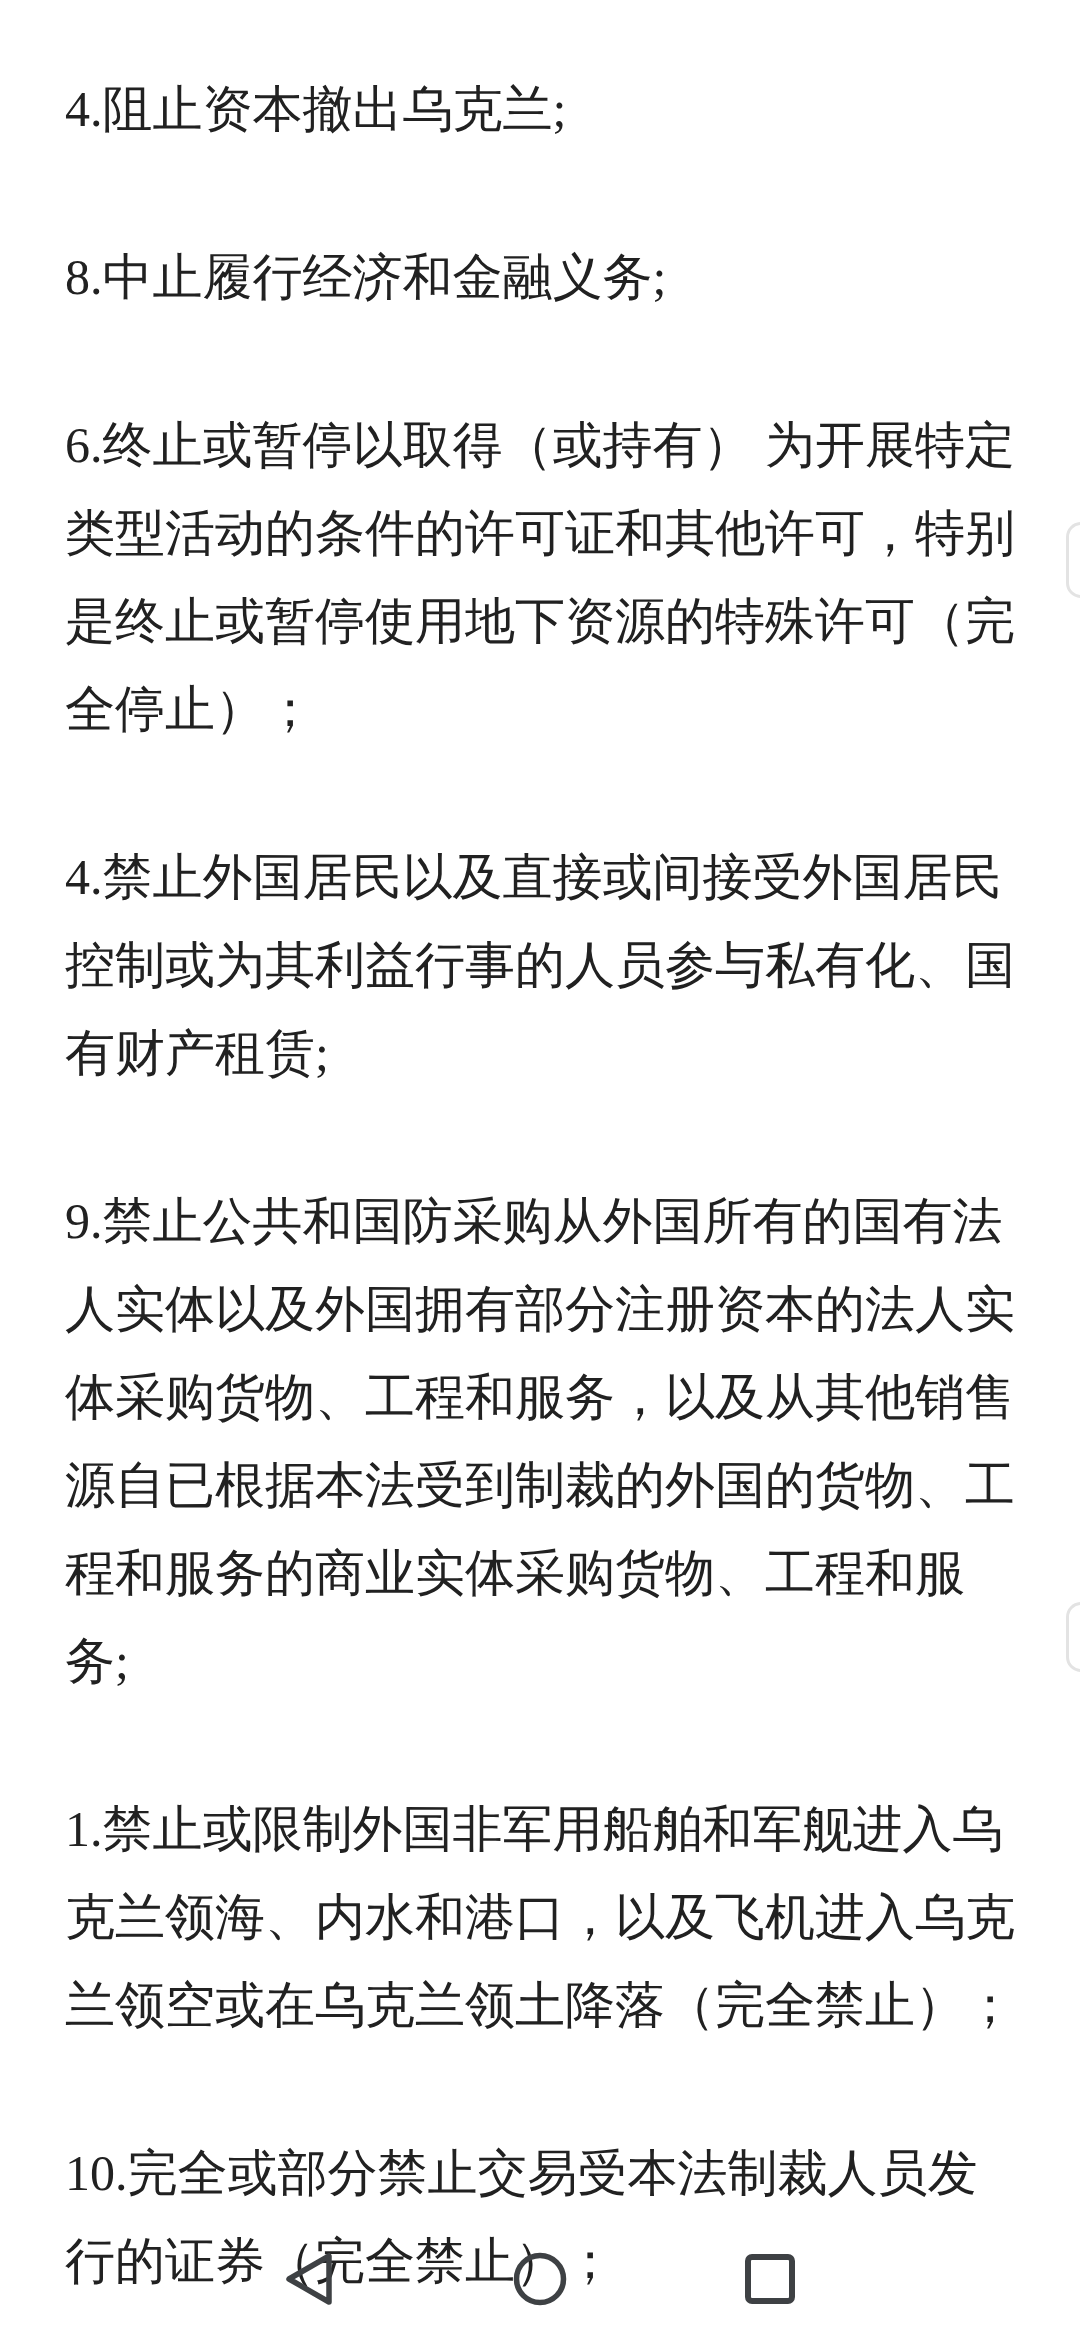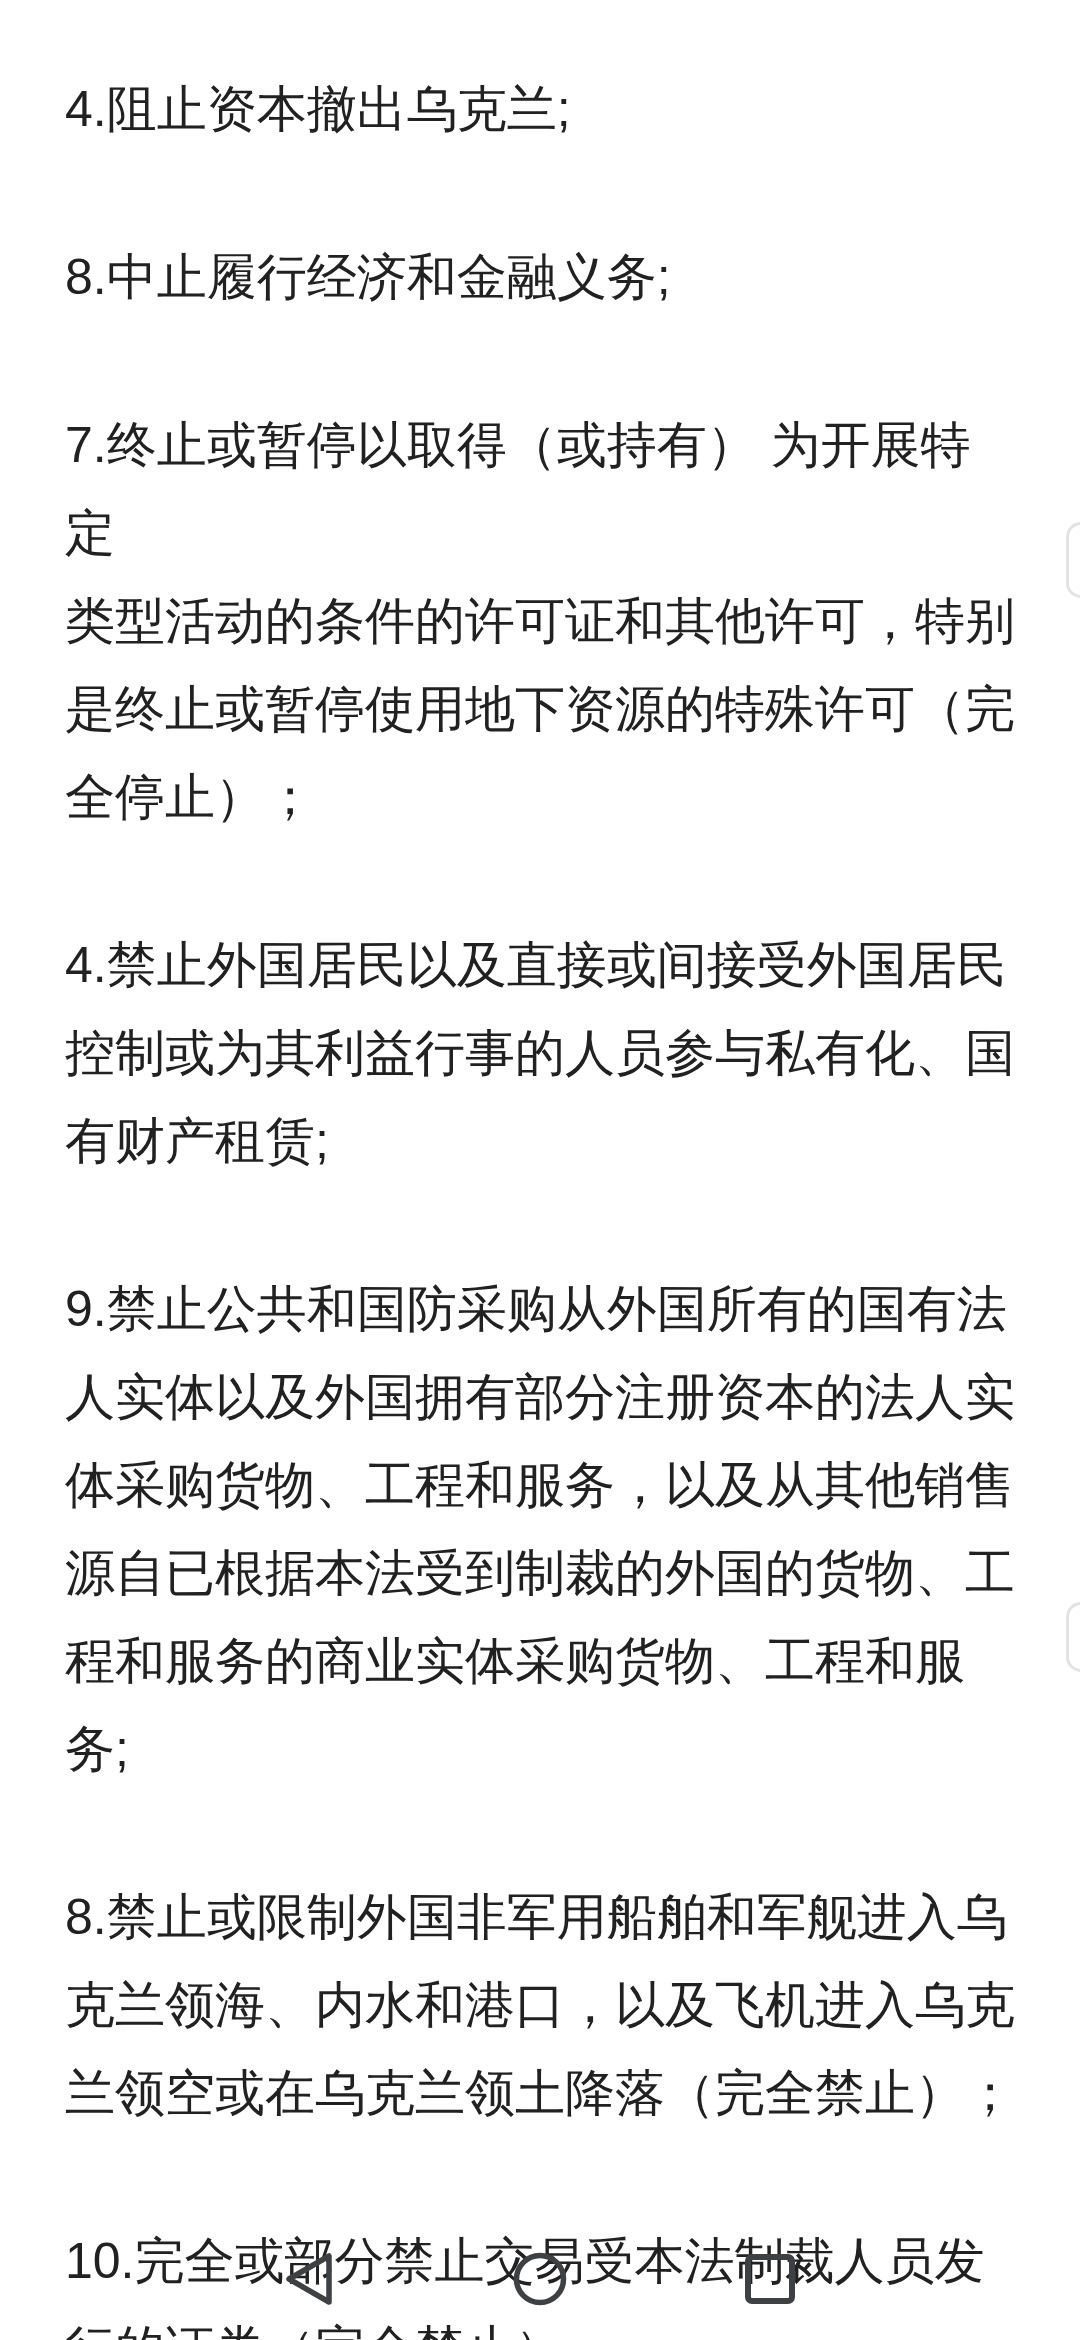--- a/index.html
+++ b/index.html
@@ -10,20 +10,21 @@
     background: #ffffff;
     overflow: hidden;
     font-family: "Liberation Sans", "DejaVu Sans", sans-serif;
   }
   .screen {
     position: relative;
     width: 1080px;
     height: 2340px;
     background: #ffffff;
     overflow: hidden;
+    font-family: Liberation Serif, serif;
   }
   .content {
     position: absolute;
     top: 0;
     left: 0;
     right: 0;
     padding: 65px 64px 0 65px;
   }
   .para {
     margin: 0 0 80px 0;
@@ -63,34 +64,34 @@
   #recents-button { left: 743px; top: 2252px; }
 </style>
 </head>
 <body>
 
 <div class="screen">
 
   <div class="content">
     <p class="para">4.阻止资本撤出乌克兰;</p>
     <p class="para">8.中止履行经济和金融义务;</p>
-    <p class="para">7.终止或暂停以取得（或持有） 为开展特定
+    <p class="para">6.终止或暂停以取得（或持有） 为开展特定
 类型活动的条件的许可证和其他许可，特别
 是终止或暂停使用地下资源的特殊许可（完
 全停止）；</p>
     <p class="para">4.禁止外国居民以及直接或间接受外国居民
 控制或为其利益行事的人员参与私有化、国
 有财产租赁;</p>
     <p class="para">9.禁止公共和国防采购从外国所有的国有法
 人实体以及外国拥有部分注册资本的法人实
 体采购货物、工程和服务，以及从其他销售
 源自已根据本法受到制裁的外国的货物、工
 程和服务的商业实体采购货物、工程和服
 务;</p>
-    <p class="para">8.禁止或限制外国非军用船舶和军舰进入乌
+    <p class="para">1.禁止或限制外国非军用船舶和军舰进入乌
 克兰领海、内水和港口，以及飞机进入乌克
 兰领空或在乌克兰领土降落（完全禁止）；</p>
     <p class="para">10.完全或部分禁止交易受本法制裁人员发
 行的证券（完全禁止）；</p>
   </div>
 
   <div class="edge-handle upper"></div>
   <div class="edge-handle lower"></div>
 
   <button class="nav-button" id="back-button">

